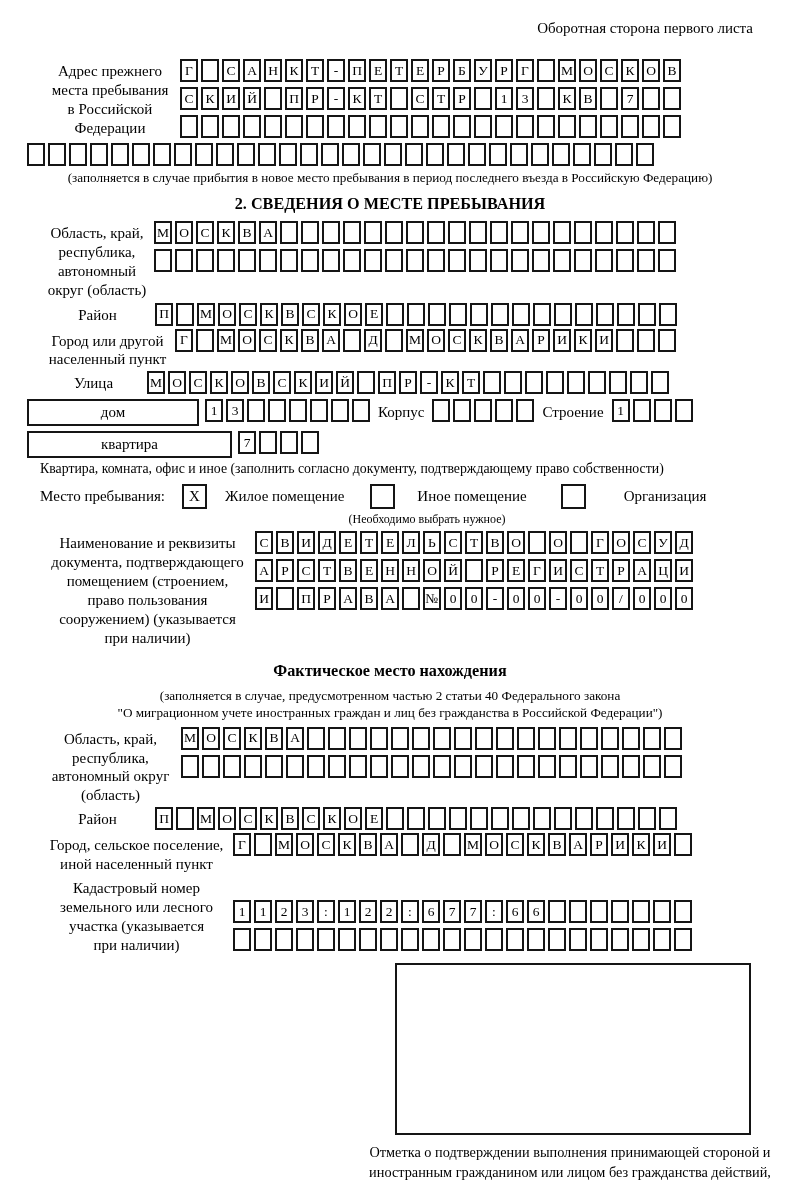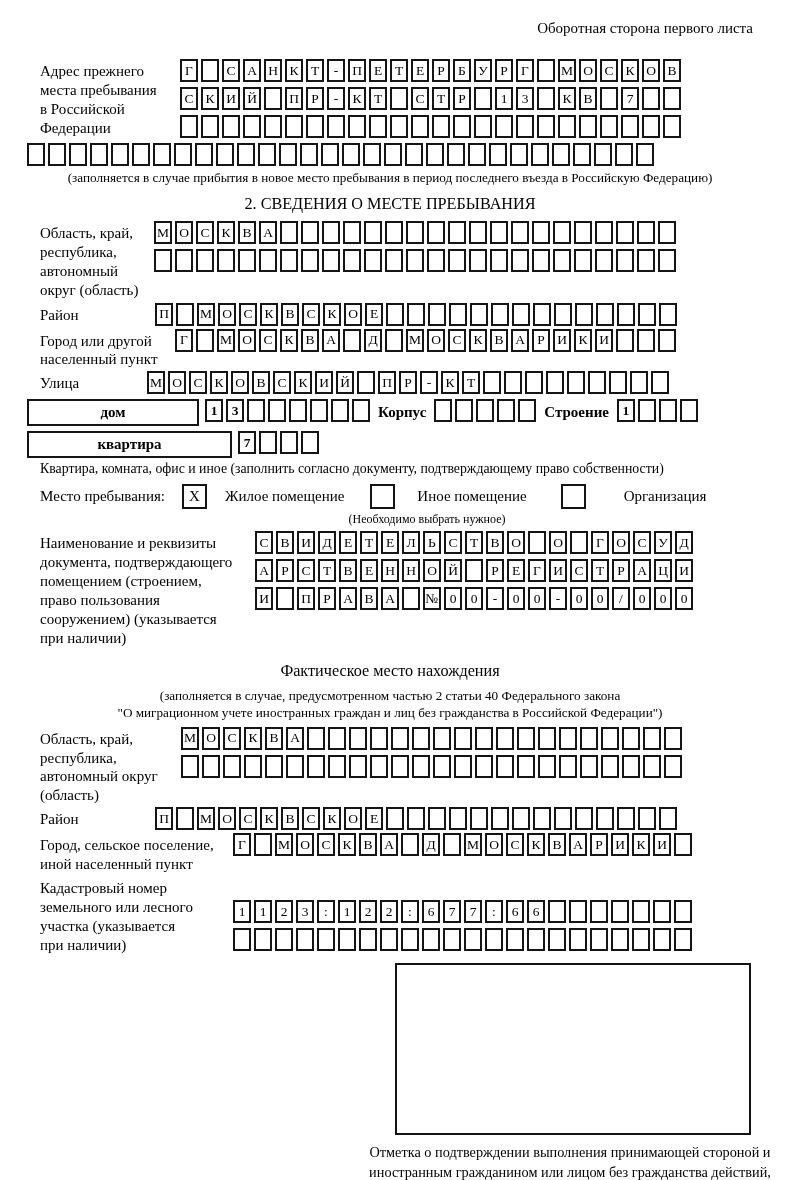--- a/index.html
+++ b/index.html
@@ -8,39 +8,39 @@
   body {
     width: 800px; height: 1180px; margin: 0 auto;
     color: #000; font-family: "Liberation Serif", "DejaVu Serif", serif;
     overflow: hidden;
   }
   .page { padding: 20px 47px 0 27px; width: 800px; height: 1131px; }
 
   .hdr { text-align: right; font-size: 15px; margin-bottom: 22px; }
 
   .field { display: flex; align-items: flex-start; }
-  .flabel { flex: 0 0 auto; font-size: 15px; line-height: 1.26; padding-left: 13px; padding-top: 3px; }
+  .flabel { flex: 0 0 auto; font-size: 15px; line-height: 1.26; padding-left: 13px; padding-top: 3px; text-align: center; }
   .cellrows { display: flex; flex-direction: column; gap: 5px; }
 
   .cells { display: flex; gap: 3px; }
   .cell {
     flex: 0 0 auto; width: 18px; height: 23px;
     border: 2px solid #151515; background: #fff;
     display: flex; align-items: center; justify-content: center;
     font-size: 13.5px; line-height: 1;
   }
 
   .note-c { text-align: center; font-size: 13.2px; margin-top: 4px; }
   .note-l { font-size: 13.8px; margin: 3px 0 3px 13px; }
-  .h-bold { text-align: center; font-weight: normal; font-size: 16.2px; margin: 9px 0 7px; }
+  .h-bold { text-align: center; font-weight: bold; font-size: 16.2px; margin: 9px 0 7px; }
 
   .mt2 { margin-top: 2px; } .mt3 { margin-top: 3px; } .mt4 { margin-top: 4px; }
   .mt5 { margin-top: 5px; } .mt6 { margin-top: 6px; }
 
-  .domrow { display: flex; align-items: flex-start; margin-top: 5px; font-weight: bold; }
+  .domrow { display: flex; align-items: flex-start; margin-top: 5px; }
   .bigbox {
     flex: 0 0 auto; border: 2px solid #151515; height: 27px;
     display: flex; align-items: center; justify-content: center; font-size: 15px;
   }
   .inl-label { flex: 0 0 auto; font-size: 15px; line-height: 27px; padding: 0 8px; }
 
   .stayrow { display: flex; align-items: center; font-size: 15px; margin-top: 7px; padding-left: 13px; gap: 8px; }
   .cb {
     flex: 0 0 auto; width: 25px; height: 25px; border: 2px solid #151515;
     display: flex; align-items: center; justify-content: center; font-size: 15px;

